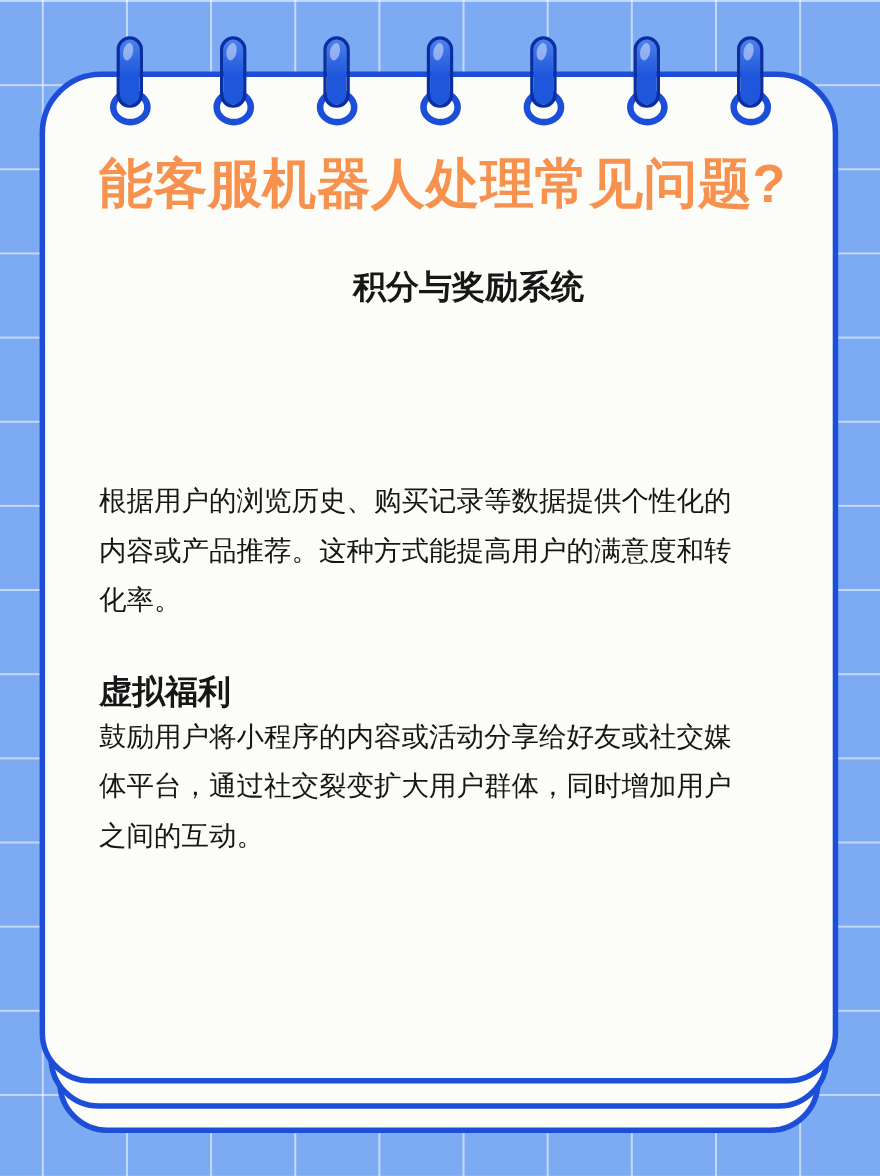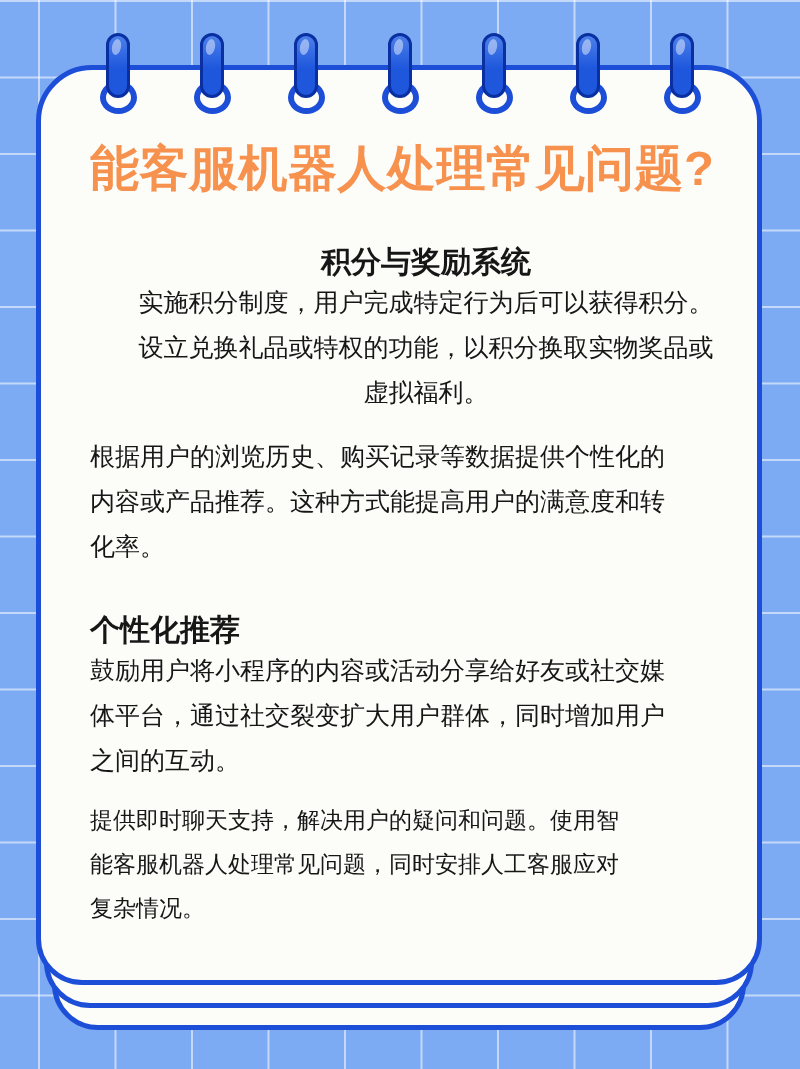--- a/index.html
+++ b/index.html
@@ -98,35 +98,29 @@
     <div class="ring-circle" style="left: 664px;"></div>
     <div class="ring-pill" style="left: 670px;">
       <i class="gloss"></i>
     </div>
   </div>
 
 <h1 class="title">能客服机器人处理常见问题?</h1>
 
 <section class="section section-1">
   <h2>积分与奖励系统</h2>
-  <p>实施积分制度，用户完成特定行为后可以获得积分。
-设立兑换礼品或特权的功能，以积分换取实物奖品或
-虚拟福利。</p>
 </section>
 
 <section class="section section-2">
   <p>根据用户的浏览历史、购买记录等数据提供个性化的
 内容或产品推荐。这种方式能提高用户的满意度和转
 化率。</p>
 </section>
 
 <section class="section section-3">
-  <h2>个性化推荐</h2>
+  <h2>虚拟福利</h2>
   <p>鼓励用户将小程序的内容或活动分享给好友或社交媒
 体平台，通过社交裂变扩大用户群体，同时增加用户
 之间的互动。</p>
 </section>
 
 <section class="section section-4">
-  <p>提供即时聊天支持，解决用户的疑问和问题。使用智
-能客服机器人处理常见问题，同时安排人工客服应对
-复杂情况。</p>
 </section>
 
 </body></html>

